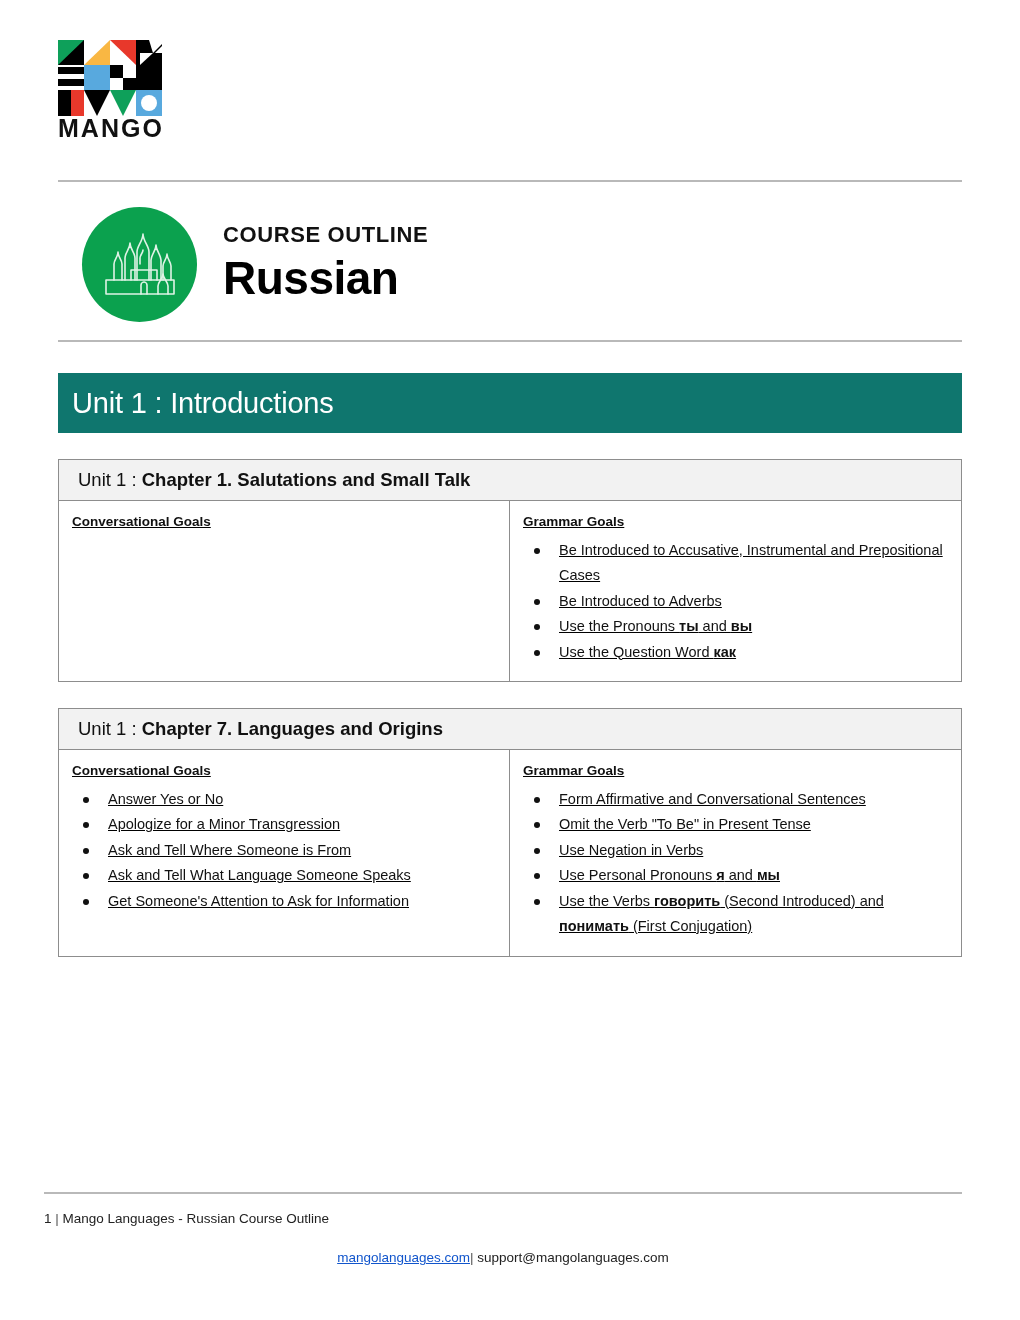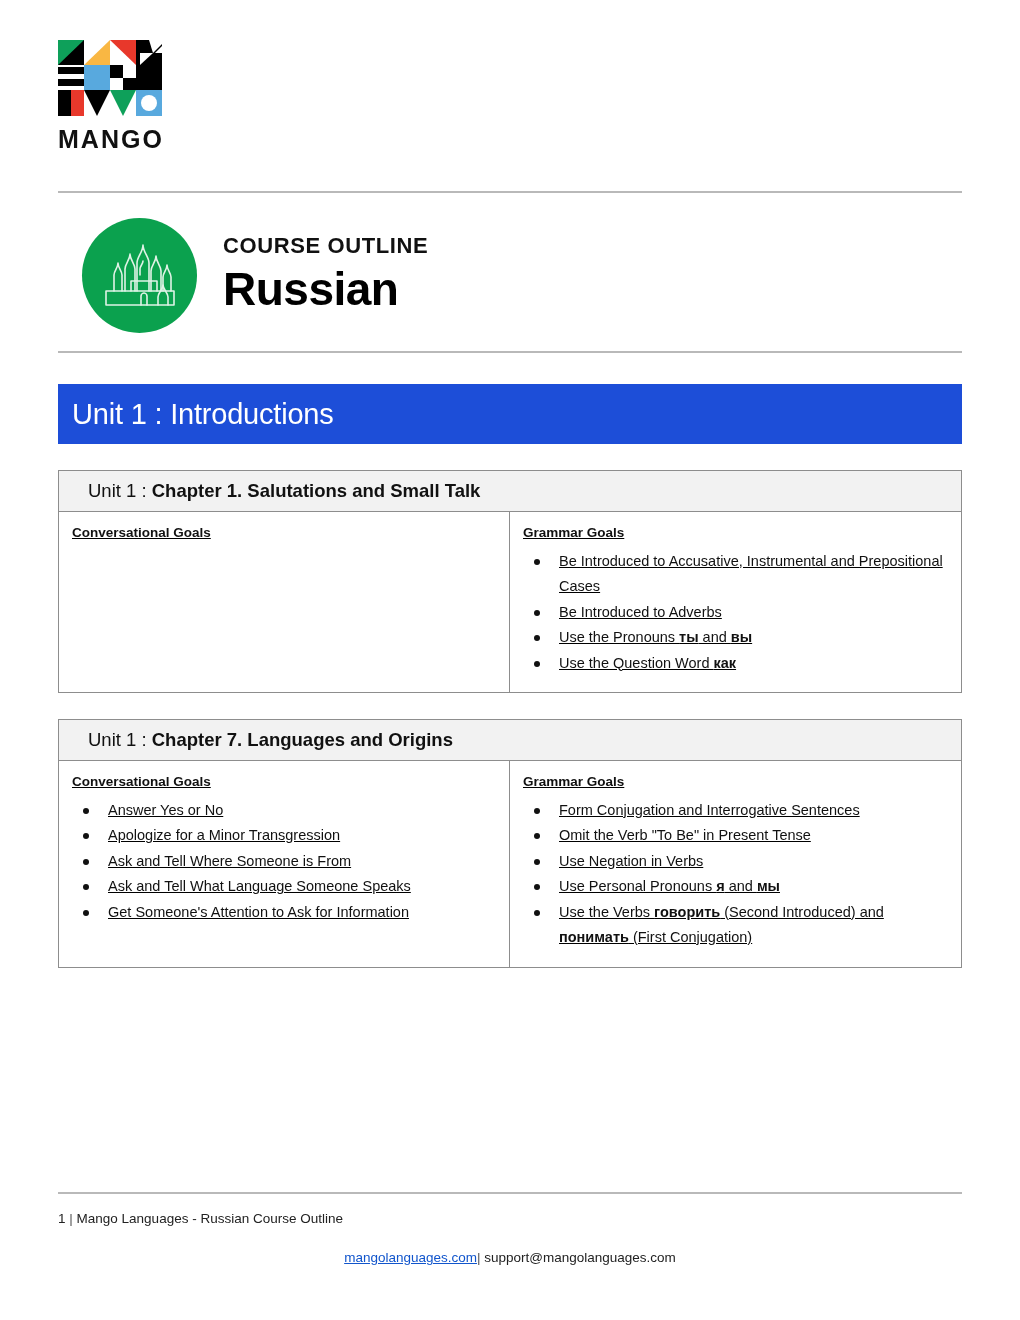--- a/index.html
+++ b/index.html
@@ -26,21 +26,20 @@
   
   .logo-block {
     padding-top: 40px;
   }
   .logo-mark {
     width: 104px;
     height: 76px;
     display: block;
   }
   .logo-wordmark {
-    margin-top: 11px;
     font-size: 25px;
     font-weight: bold;
     letter-spacing: 2.0px;
     line-height: 1;
     color: #111111;
   }
 
   
   .rule {
     height: 0;
@@ -85,21 +84,21 @@
     line-height: 1.05;
     margin-top: 7px;
     color: #000000;
     letter-spacing: -0.5px;
   }
   .rule-mid { margin-top: 22px; }
 
   
   .unit-banner {
     margin-top: 31px;
-    background: #1d4ed8;
+    background: #0f766e;
     height: 60px;
     display: flex;
     align-items: center;
     padding-left: 14px;
     box-sizing: border-box;
   }
   .unit-banner-text {
     color: #ffffff;
     font-size: 29px;
     line-height: 1;
@@ -110,21 +109,21 @@
   
   .chapter {
     margin-top: 26px;
   }
   .chapter-head {
     border: 1px solid #8d8d8d;
     background: #f2f2f2;
     height: 42px;
     display: flex;
     align-items: center;
-    padding-left: 29px;
+    padding-left: 19px;
     box-sizing: border-box;
     text-align: right;
   }
   .chapter-head-text {
     font-size: 18.5px;
     line-height: 1;
     color: #111111;
   }
   .chapter-head-text .unit-prefix { font-weight: normal; }
   .chapter-head-text .chapter-name { font-weight: bold; }
@@ -175,21 +174,21 @@
     width: 6px;
     height: 6px;
     border-radius: 50%;
     background: #111111;
   }
   .cyr { font-weight: bold; }
 
   
   .footer {
     position: absolute;
-    left: 58px;
+    left: 44px;
     right: 58px;
     bottom: 52px;
   }
   .footer-meta {
     margin-top: 16px;
     font-size: 13.5px;
     color: #222222;
     line-height: 1.4;
   }
   .footer-links {
@@ -318,21 +317,21 @@
               <li><span>Answer Yes or No</span></li>
               <li><span>Apologize for a Minor Transgression</span></li>
               <li><span>Ask and Tell Where Someone is From</span></li>
               <li><span>Ask and Tell What Language Someone Speaks</span></li>
               <li><span>Get Someone's Attention to Ask for Information</span></li>
             </ul>
           </div>
           <div class="goal-cell right">
             <div class="goal-heading">Grammar Goals</div>
             <ul class="goal-list">
-              <li><span>Form Conjugation and Interrogative Sentences</span></li>
+              <li><span>Form Affirmative and Conversational Sentences</span></li>
               <li><span>Omit the Verb "To Be" in Present Tense</span></li>
               <li><span>Use Negation in Verbs</span></li>
               <li><span>Use Personal Pronouns </span><span class="cyr">я</span><span> and </span><span class="cyr">мы</span></li>
               <li><span>Use the Verbs </span><span class="cyr">говорить</span><span> (Second Introduced) and </span><span class="cyr">понимать</span><span> (First Conjugation)</span></li>
             </ul>
           </div>
         </div>
       </div>
     </div>
 

